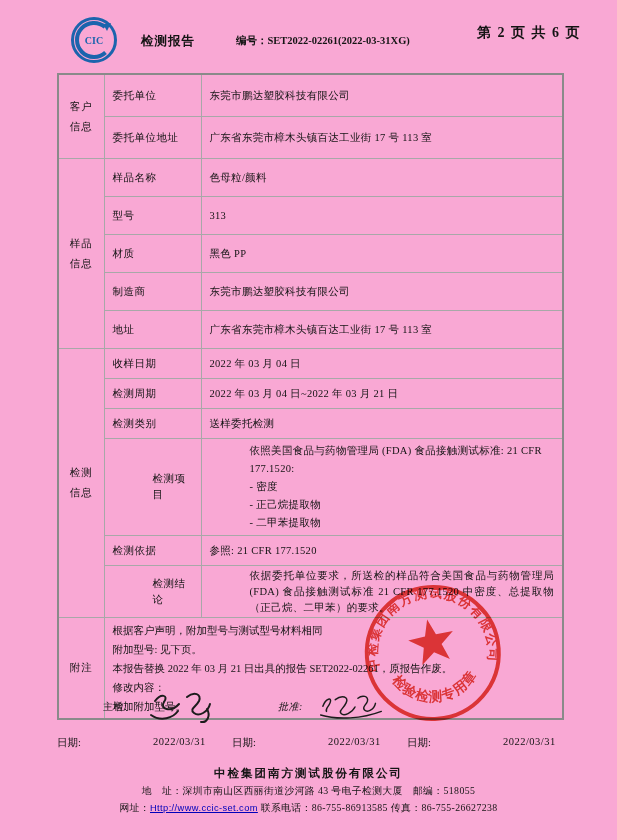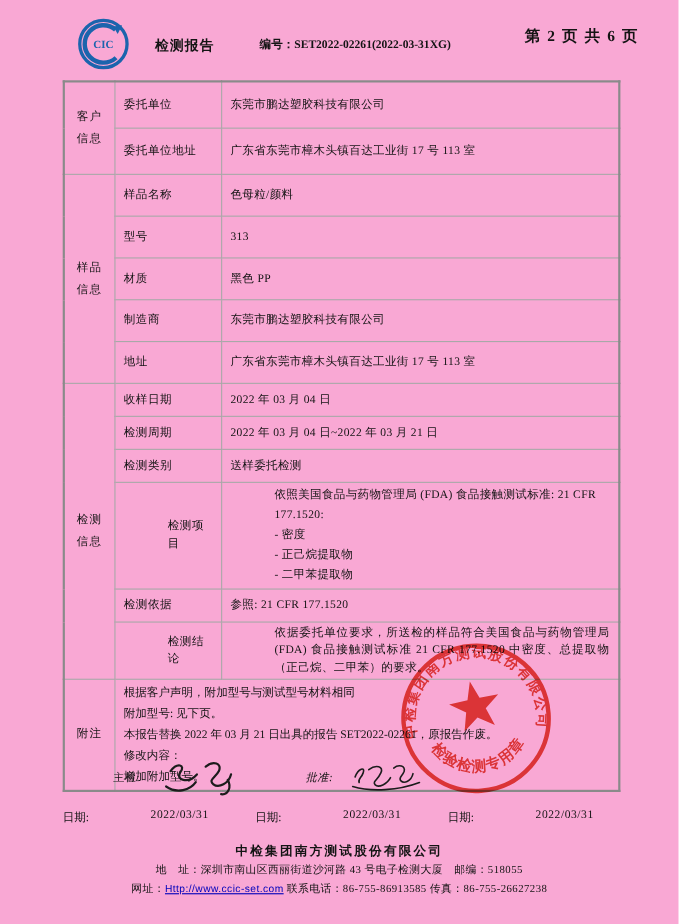--- a/index.html
+++ b/index.html
@@ -43,21 +43,21 @@
   .sigcol.c1{width:175px;}
   .sigcol.c2{width:175px;}
   .sigcol.c3{width:155px;font-style:italic;}
   .siglabel{font-size:10px;white-space:nowrap;letter-spacing:0.5px;margin-left:46px;}
   .sigink{margin-left:14px;}
   .daterow{position:absolute;left:57px;top:736px;width:505px;display:flex;font-size:10.5px;}
   .datecol{display:flex;align-items:flex-start;gap:44px;}
   .datecol.c1{width:175px;}
   .datecol.c2{width:175px;}
   .datecol.c3{width:155px;}
-  .dateval{margin-left:12px;letter-spacing:0.5px;}
+  .dateval{margin-left:28px;letter-spacing:0.5px;}
   
   .stamp{
     position:absolute;left:358px;top:581px;width:150px;height:150px;
     opacity:0.88;mix-blend-mode:multiply;transform:rotate(-4deg);
     pointer-events:none;
   }
   
   .foot{position:absolute;left:0;top:766px;width:617px;text-align:center;}
   .foot-co{font-size:11.5px;font-weight:bold;letter-spacing:2px;}
   .foot-line{font-size:9.8px;margin-top:4px;letter-spacing:0.4px;white-space:nowrap;}

